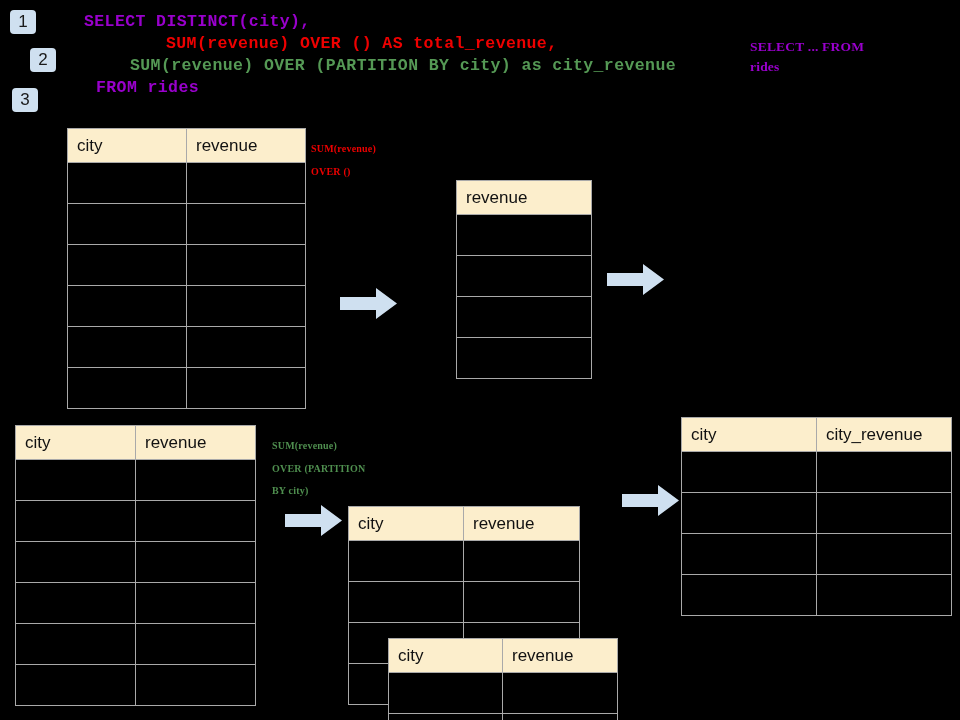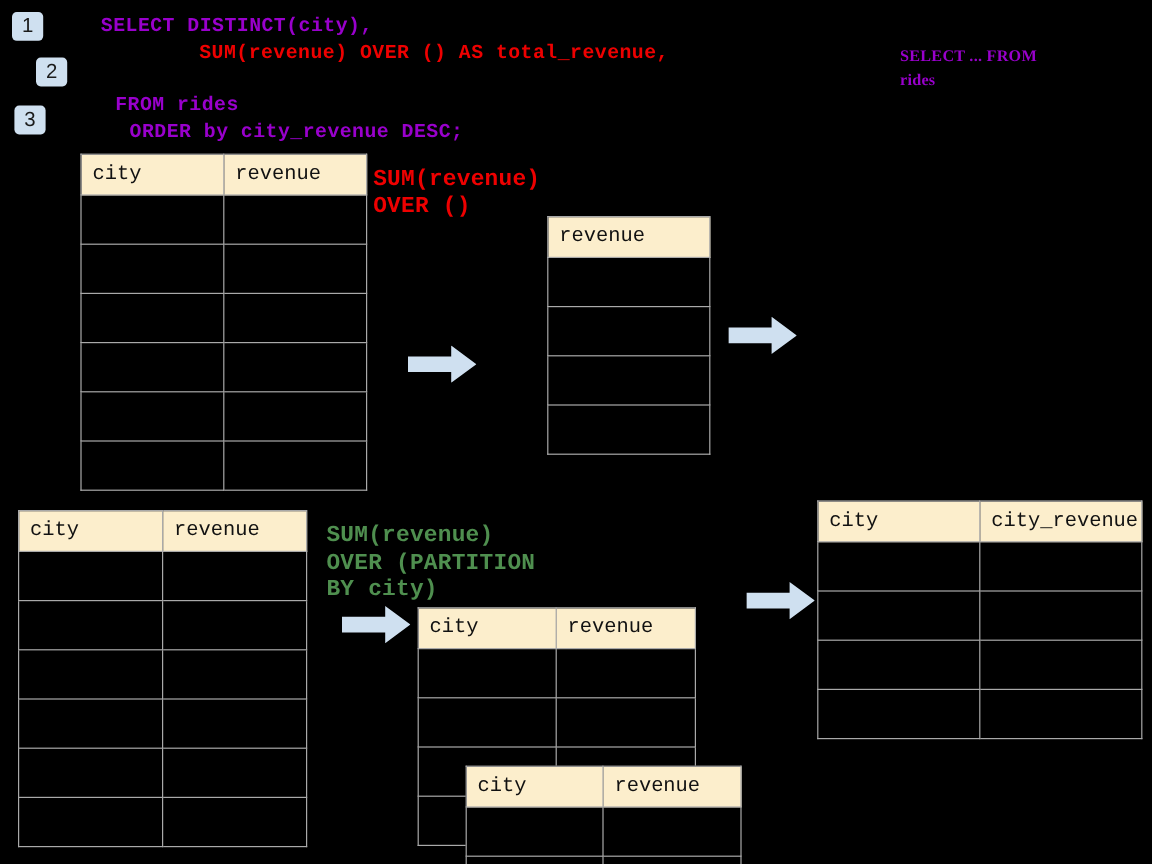--- a/index.html
+++ b/index.html
@@ -52,22 +52,22 @@
     font-weight: bold;
     color: #9900cc;
     white-space: pre;
     line-height: 19px;
     letter-spacing: 0.2px;
   }
 
   
   .annot {
     position: absolute;
-    font-family: Liberation Mono, monospace;
-    font-size: 19px;
+    font-family: Liberation Serif, serif;
+    font-size: 10px;
     font-weight: bold;
     white-space: pre;
     line-height: 22.5px;
     letter-spacing: 0.2px;
   }
   .annot-red   { color: #ee0000; }
   .annot-green { color: #4f8f4f; }
 
   
   .tbl {
@@ -77,21 +77,21 @@
     background: #000000;
   }
   .tbl th, .tbl td {
     border: 1px solid #a9a9a9;
     padding: 0;
     margin: 0;
   }
   .tbl th {
     background: #fceecc;
     color: #111111;
-    font-family: Liberation Mono, monospace;
+    font-family: Liberation Sans, sans-serif;
     font-weight: normal;
     font-size: 17px;
     text-align: left;
     padding: 0 0 0 9px;
     height: 34px;
     box-sizing: border-box;
   }
   .tbl td {
     background: #000000;
     height: 41px;
@@ -110,22 +110,22 @@
 <body>
 
 <div id="canvas">
 
   <div class="badge" style="left:10px;  top:10px;">1</div>
   <div class="badge" style="left:30px;  top:48px;">2</div>
   <div class="badge" style="left:12px;  top:88px;">3</div>
 
   <div class="sql sql-purple" style="left:84px; top:11px;">SELECT DISTINCT(city),</div>
   <div class="sql sql-red" style="left:130px; top:33px;margin-left:36px;">SUM(revenue) OVER () AS total_revenue,</div>
+  <div class="sql sql-green" style="left:130px; top:55px;">SUM(revenue) OVER (PARTITION BY city) as city_revenue</div>
   <div class="sql sql-purple" style="left:96px; top:77px;">FROM rides</div>
-  <div class="sql sql-purple" style="left:108px; top:99px;">ORDER by city_revenue DESC;</div>
 
   <div class="sql-small" style="left:750px; top:37px;">SELECT ... FROM</div>
   <div class="sql-small" style="left:750px; top:57px;text-align:right;">rides</div>
 
   <div class="annot annot-red" style="left:311px; top:138px;">SUM(revenue)
 OVER ()</div>
   <div class="annot annot-green" style="left:272px; top:435px;">SUM(revenue)
 OVER (PARTITION
 BY city)</div>
 

